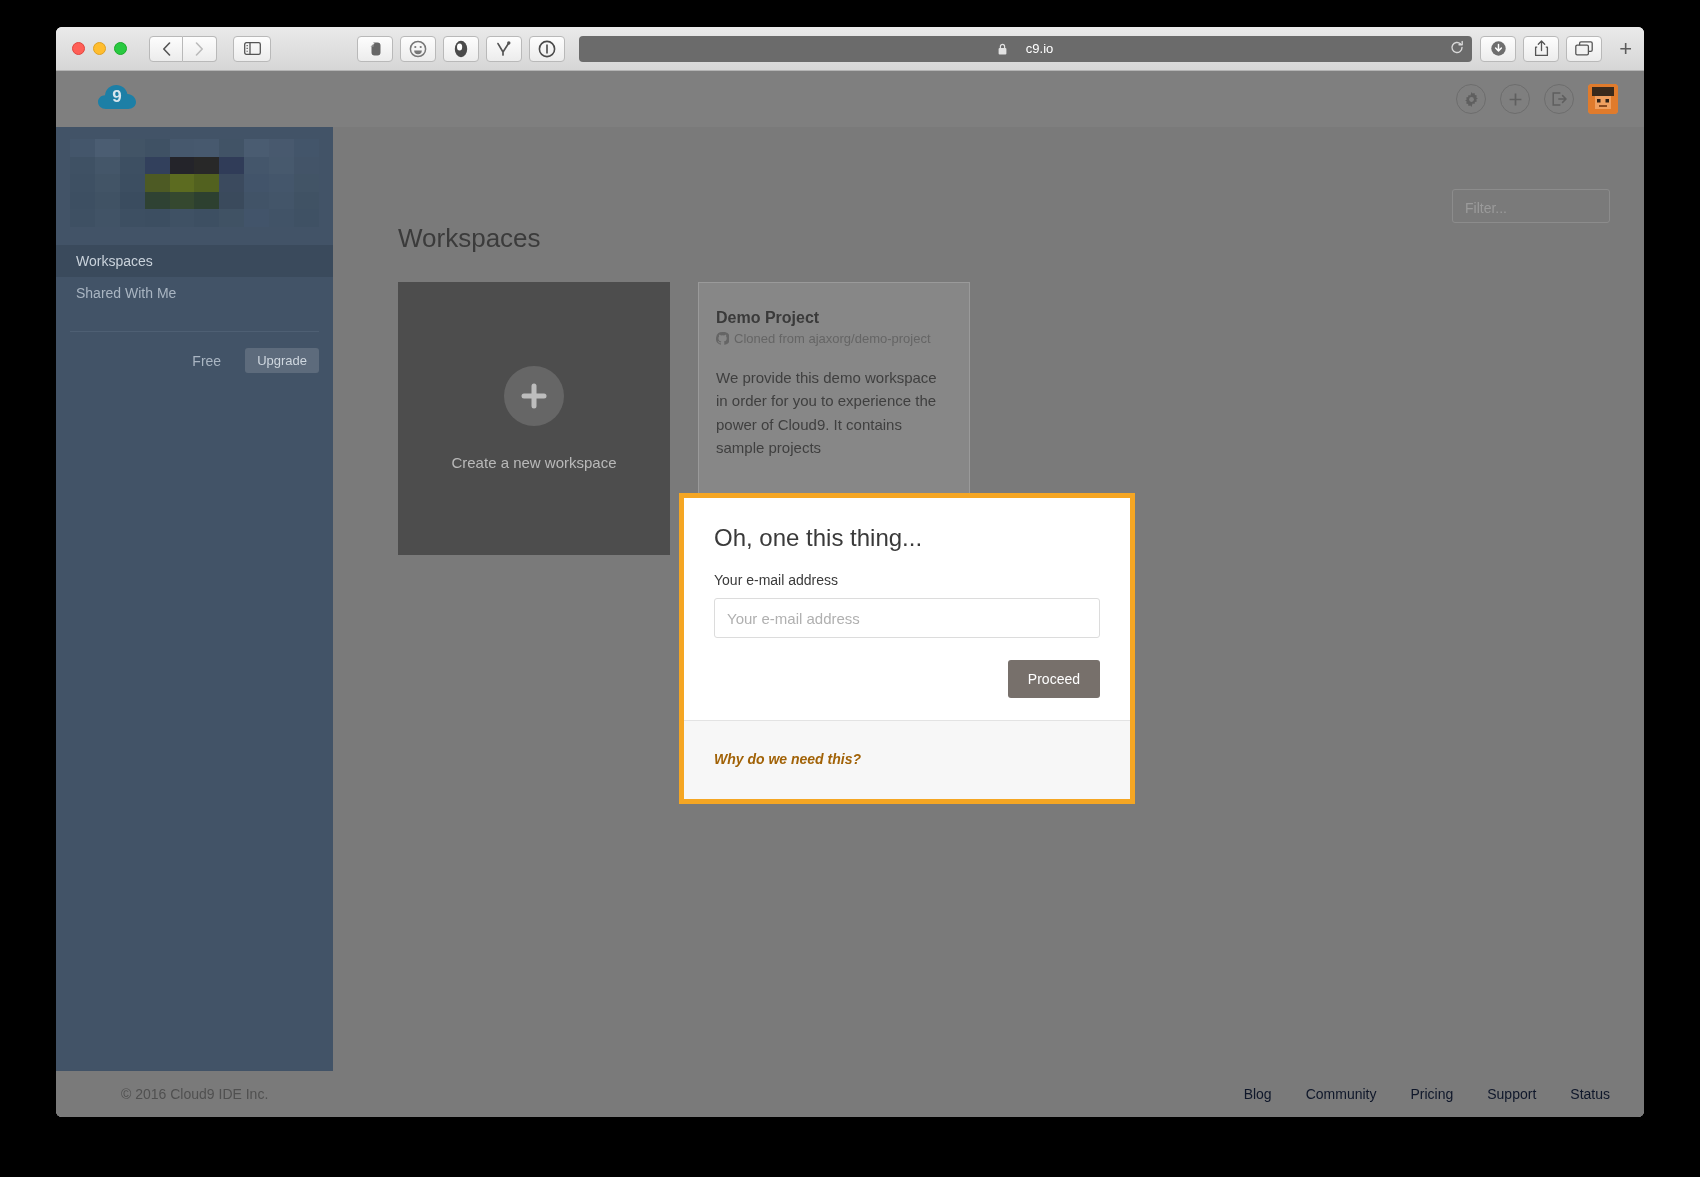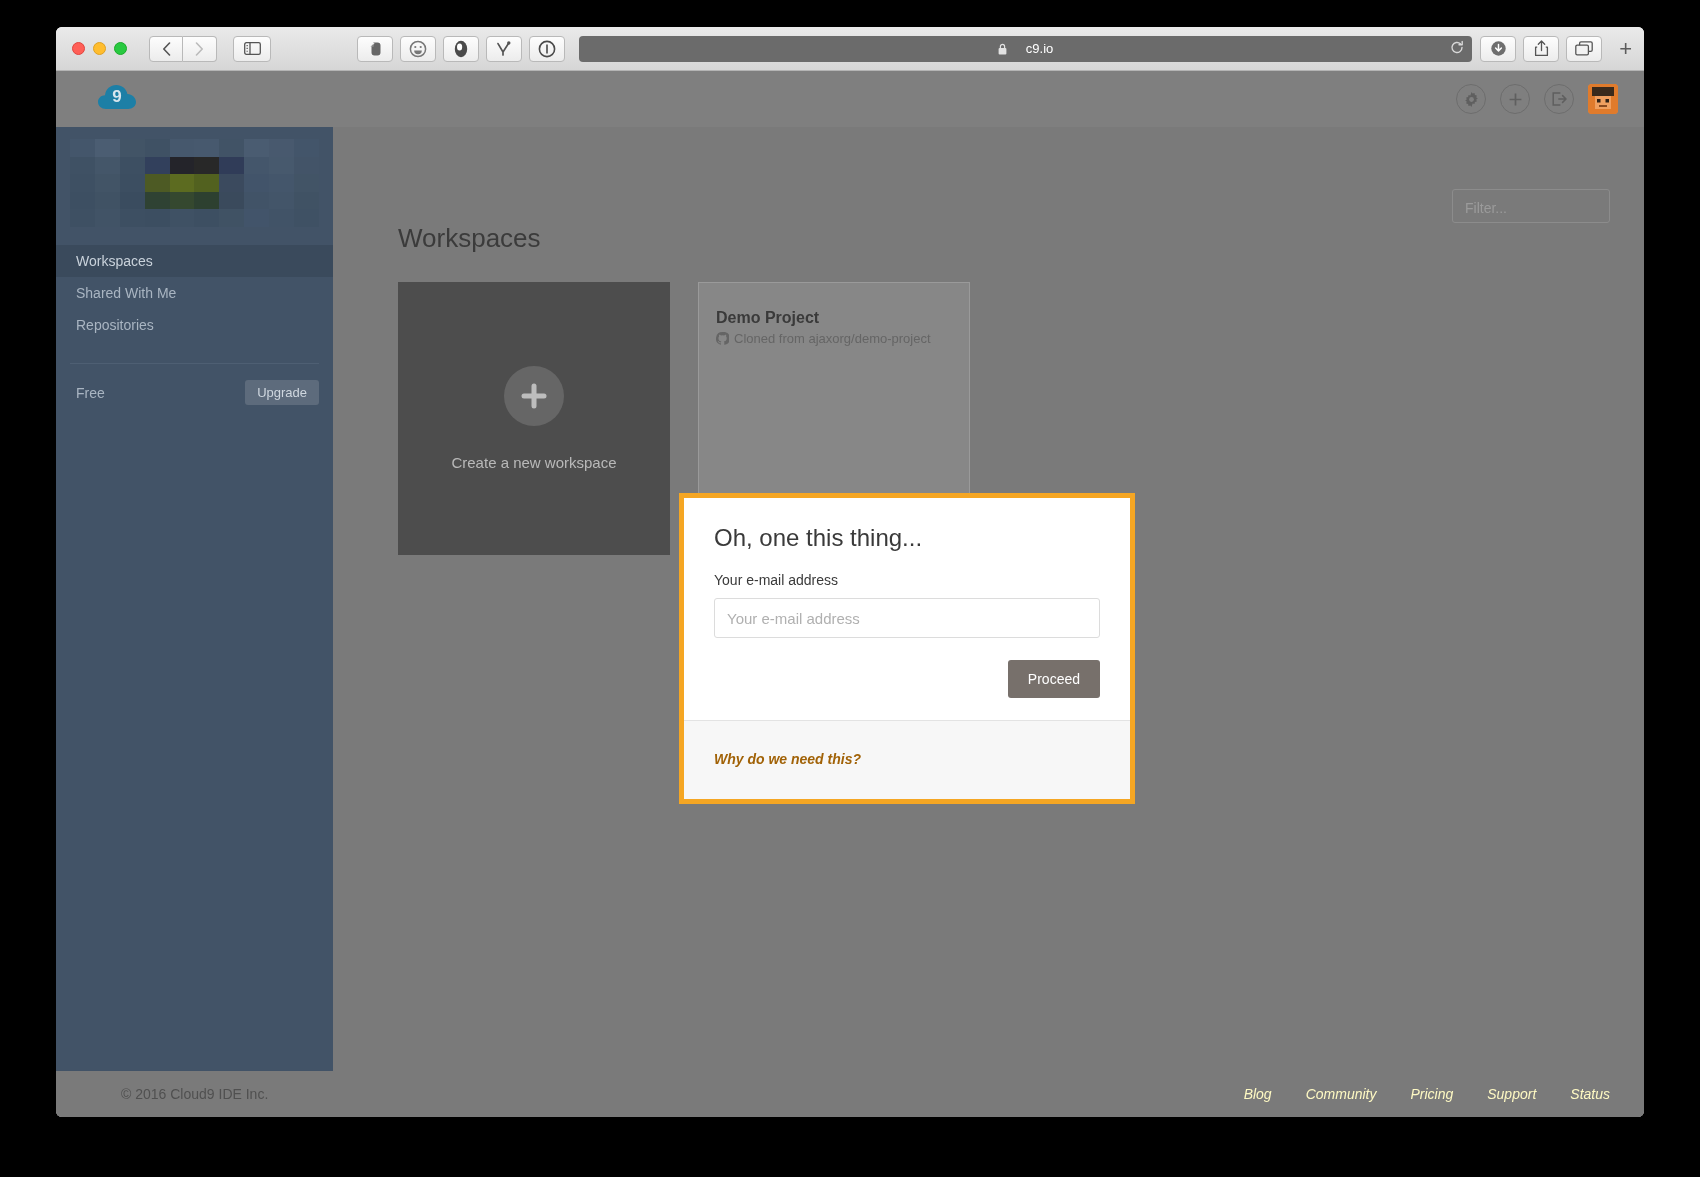--- a/index.html
+++ b/index.html
@@ -134,21 +134,21 @@
     color: #a9b5c2;
   }
   .nav-item.active { background: #3a4a5c; color: #c9d2db; }
   .side-divider { height: 1px; background: #4e5f73; margin: 22px 14px 0 14px; }
   .side-section-title {
     font-size: 11.5px; letter-spacing: 0.6px;
     color: #79879a;
     padding: 22px 0 0 20px;
   }
   .sub-row {
-    display: flex; align-items: center; justify-content: space-between;
+    display: flex; align-items: center; justify-content: flex-end;
     padding: 16px 14px 0 20px;
     gap: 24px;
   }
   .sub-plan { font-size: 14px; color: #a9b5c2; }
   .upgrade-btn {
     background: #5d6b7c; color: #cfd7df;
     font-size: 13px; padding: 5px 12px; border-radius: 3px;
     border: none;
   }
 
@@ -211,21 +211,21 @@
   .footer {
     position: absolute; left: 0; right: 0; bottom: 0;
     height: 46px;
     background: #7a7a7a;
     display: flex; align-items: center;
     padding: 0 34px;
     z-index: 2;
   }
   .copyright { font-size: 14px; color: #505050; margin-left: 31px; }
   .footer-links { margin-left: auto; display: flex; gap: 34px; }
-  .footer-links a { font-size: 14px; color: #fef9c3; text-decoration: none; font-style: italic; }
+  .footer-links a { font-size: 14px; color: #0f172a; text-decoration: none; }
 
   
   .modal {
     position: absolute;
     left: 623px; top: 422px;
     width: 456px;
     background: #fff;
     border: 5px solid #f5a623;
     z-index: 10;
   }
@@ -468,23 +468,20 @@
         </div>
       </div>
 
       <div class="nav-list">
         <div class="nav-item active">
           <span>Workspaces</span>
         </div>
         <div class="nav-item">
           <span>Shared With Me</span>
         </div>
-        <div class="nav-item">
-          <span>Repositories</span>
-        </div>
       </div>
 
       <div class="side-divider"></div>
 
       <div class="sub-row">
         <span class="sub-plan">Free</span>
         <button class="upgrade-btn">Upgrade</button>
       </div>
     </div>
 
@@ -511,20 +508,21 @@
         </div>
 
         <div class="card-demo">
           <div class="demo-title">Demo Project</div>
           <div class="demo-sub">
             <svg width="13" height="13" viewBox="0 0 16 16">
               <path fill="#656565" d="M8 0a8 8 0 0 0-2.5 15.6c.4.1.5-.2.5-.4v-1.4c-2.2.5-2.7-1-2.7-1-.4-1-.9-1.2-.9-1.2-.7-.5.1-.5.1-.5.8.1 1.2.8 1.2.8.7 1.2 1.9.9 2.4.7a1.8 1.8 0 0 1 .5-1.1c-1.8-.2-3.6-.9-3.6-3.9a3 3 0 0 1 .8-2.1 2.8 2.8 0 0 1 .1-2.1s.7-.2 2.2.8a7.5 7.5 0 0 1 4 0c1.5-1 2.2-.8 2.2-.8a2.8 2.8 0 0 1 .1 2.1 3 3 0 0 1 .8 2.1c0 3-1.8 3.7-3.6 3.9a2 2 0 0 1 .6 1.6v2.3c0 .2.1.5.6.4A8 8 0 0 0 8 0z"></path>
             </svg>
             <span>Cloned from ajaxorg/demo-project</span>
           </div>
+          <div class="demo-body">We provide this demo workspace in order for you to experience the power of Cloud9. It contains sample projects</div>
         </div>
       </div>
     </div>
 
     <div class="footer">
       <span class="copyright">© 2016   Cloud9 IDE Inc.</span>
       <div class="footer-links">
         <a href="#">Blog</a>
         <a href="#">Community</a>
         <a href="#">Pricing</a>

